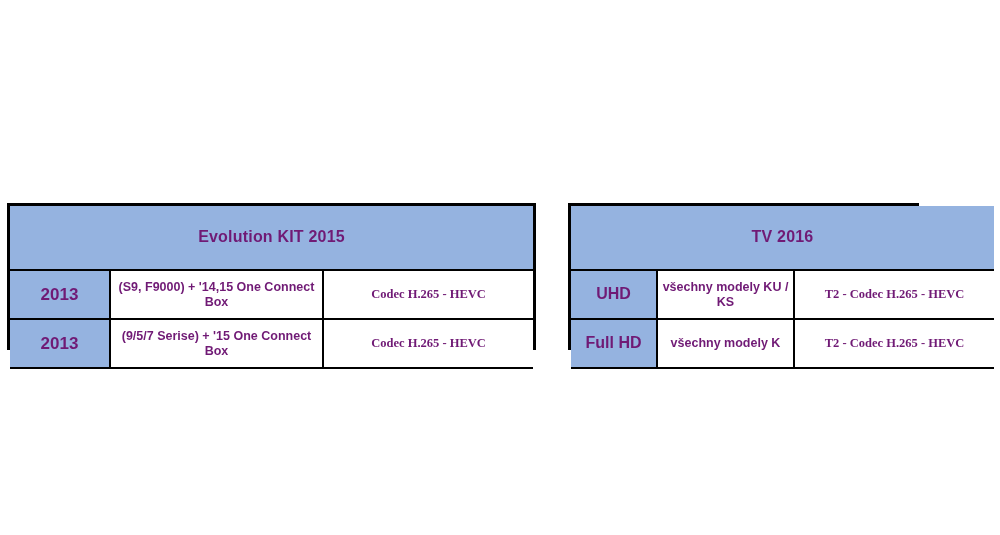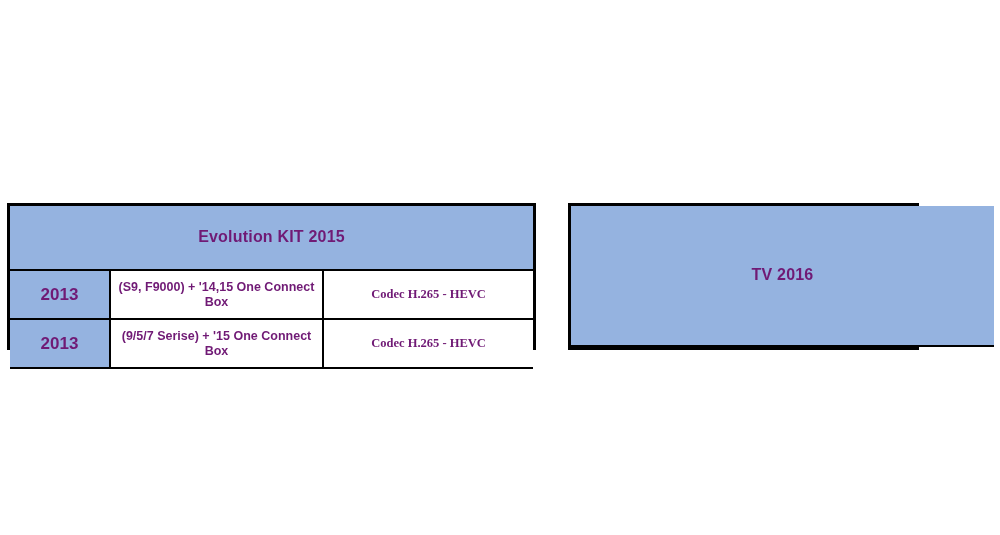--- a/index.html
+++ b/index.html
@@ -124,15 +124,25 @@
   <table class="grid">
     <colgroup>
       <col class="c-label">
         <col class="c-mid">
         <col class="c-right">
     </colgroup>
     <tbody>
       <tr>
         <td class="hdr-cell" colspan="3">TV 2016</td>
       </tr>
+      <tr class="row-body">
+        <td class="label-cell">UHD</td>
+        <td class="data-cell">všechny modely KU / KS</td>
+        <td class="data-cell lastcol">T2 - Codec H.265 - HEVC</td>
+      </tr>
+      <tr class="row-body">
+        <td class="label-cell">Full HD</td>
+        <td class="data-cell">všechny modely K</td>
+        <td class="data-cell lastcol">T2 - Codec H.265 - HEVC</td>
+      </tr>
     </tbody>
   </table>
 </div>
 
 </body></html>

